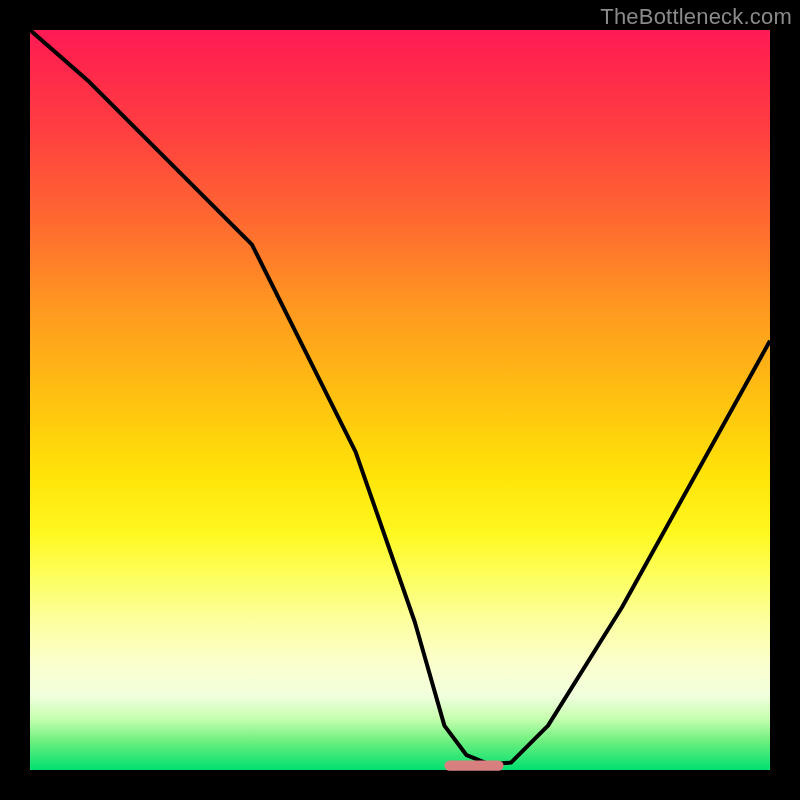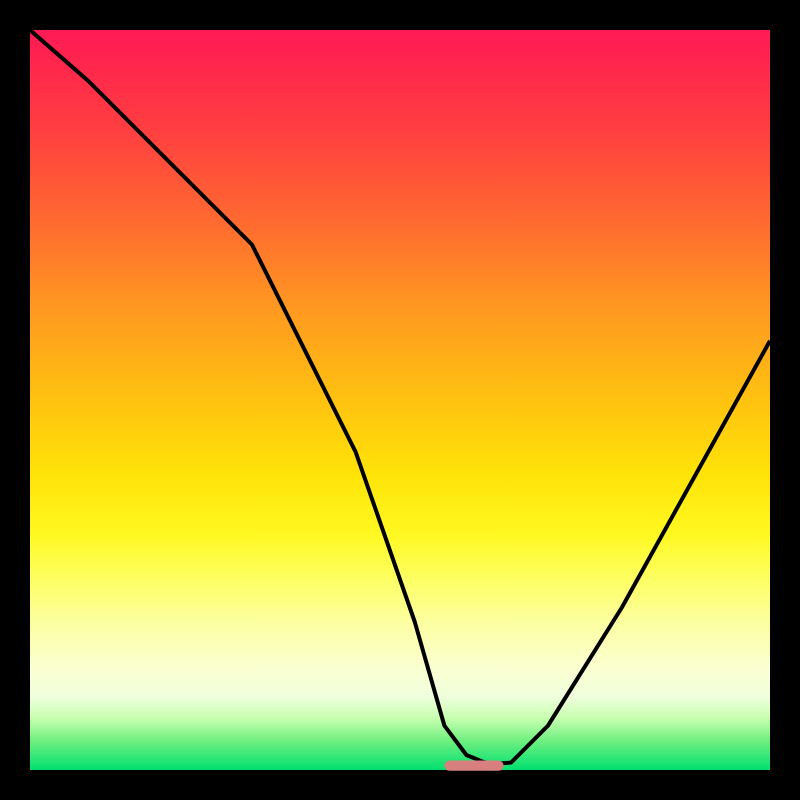--- a/index.html
+++ b/index.html
@@ -56,20 +56,21 @@
     color: #8a8a8a;
     letter-spacing: 0.2px;
     user-select: none;
   }
 </style>
 </head>
 <body>
 
 <div class="chart-wrap">
 
+  <div class="watermark">TheBottleneck.com</div>
 
   <div class="plot-area">
     <svg class="curve" viewBox="0 0 740 740" preserveAspectRatio="none">
       <path fill="none" stroke="#000000" stroke-width="4" stroke-linejoin="round" d="M0.0 0.0 L59.2 51.8 L133.2 125.8 L207.2 199.8 L222.0 214.6 L325.6 421.8 L384.8 592.0 L414.4 695.6 L436.6 725.2 L458.8 734.1 L481.0 732.6 L518.0 695.6 L592.0 577.2 L666.0 444.0 L740.0 310.8"></path>
       <rect fill="#d88080" rx="5.2" ry="5.2" x="414.4" y="730.4" width="59.2" height="10.4"></rect>
     </svg>
   </div>
 
 </div>
 

